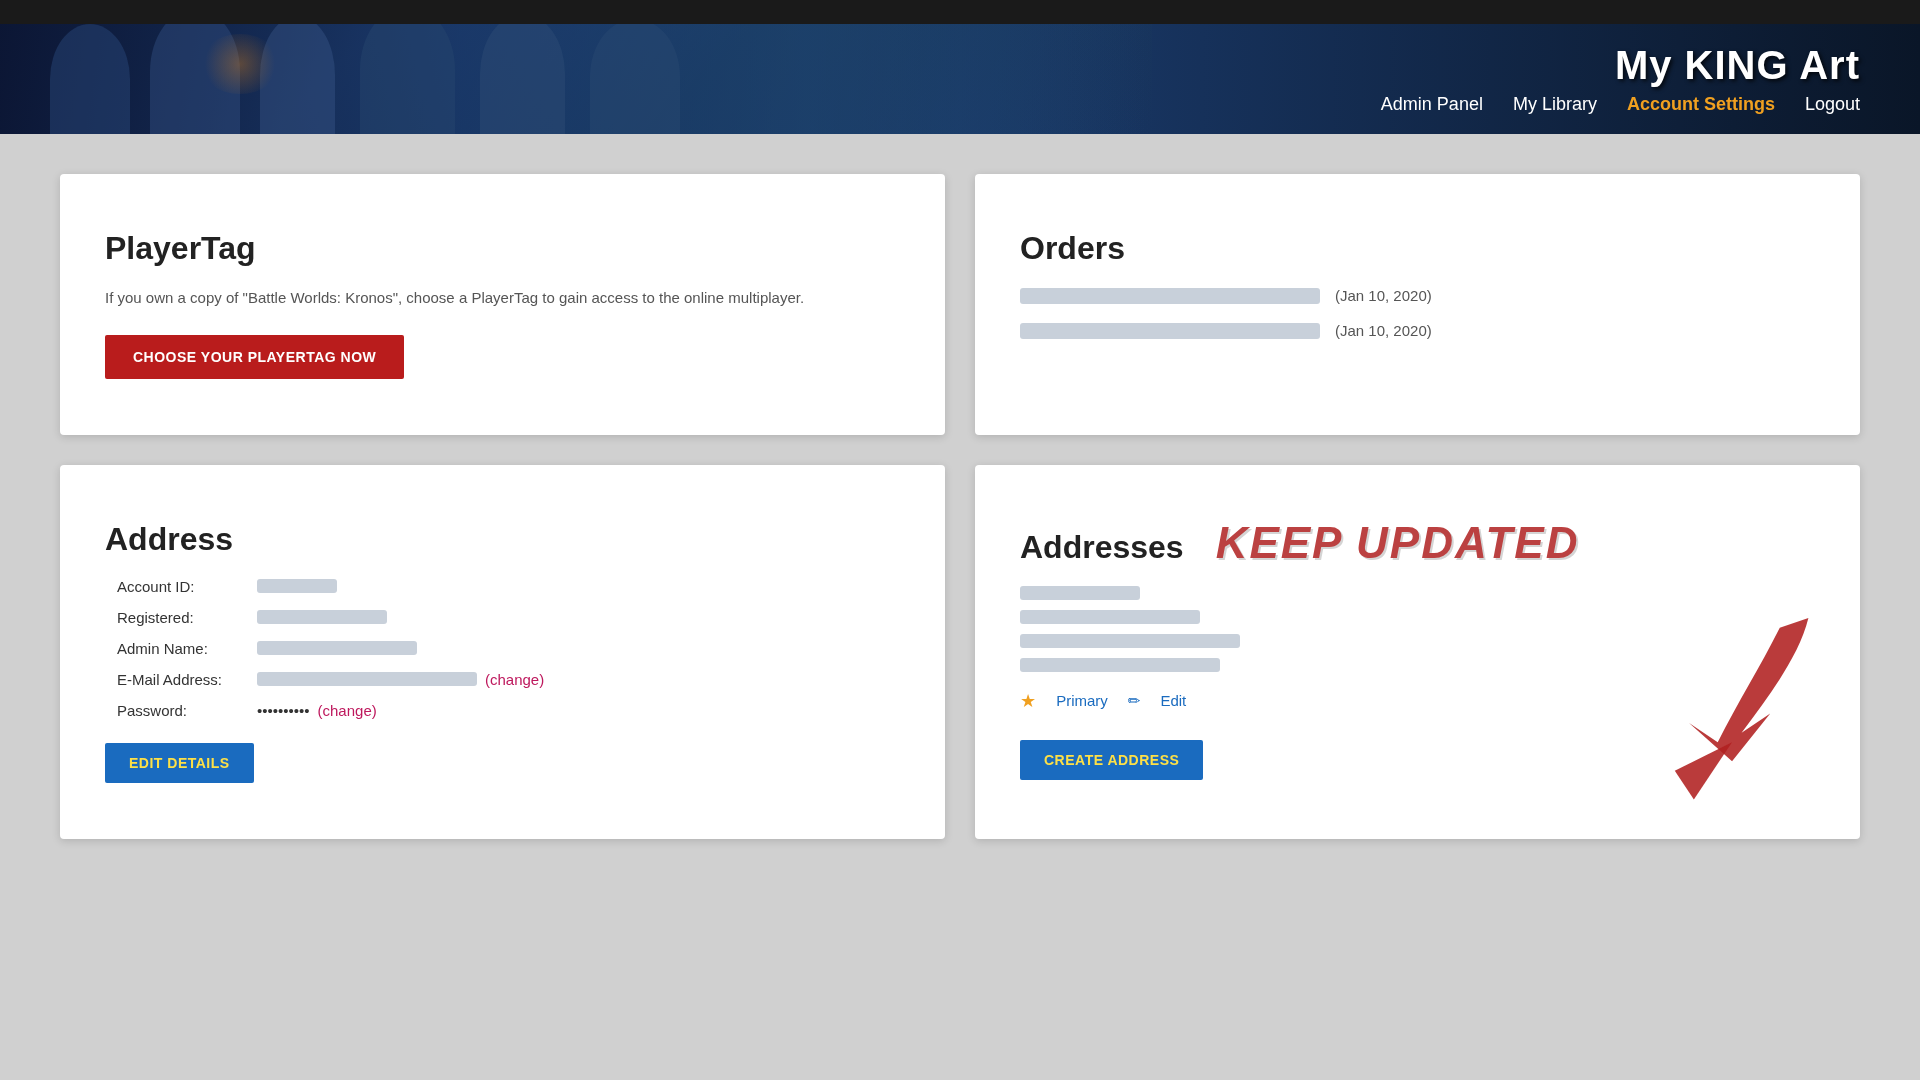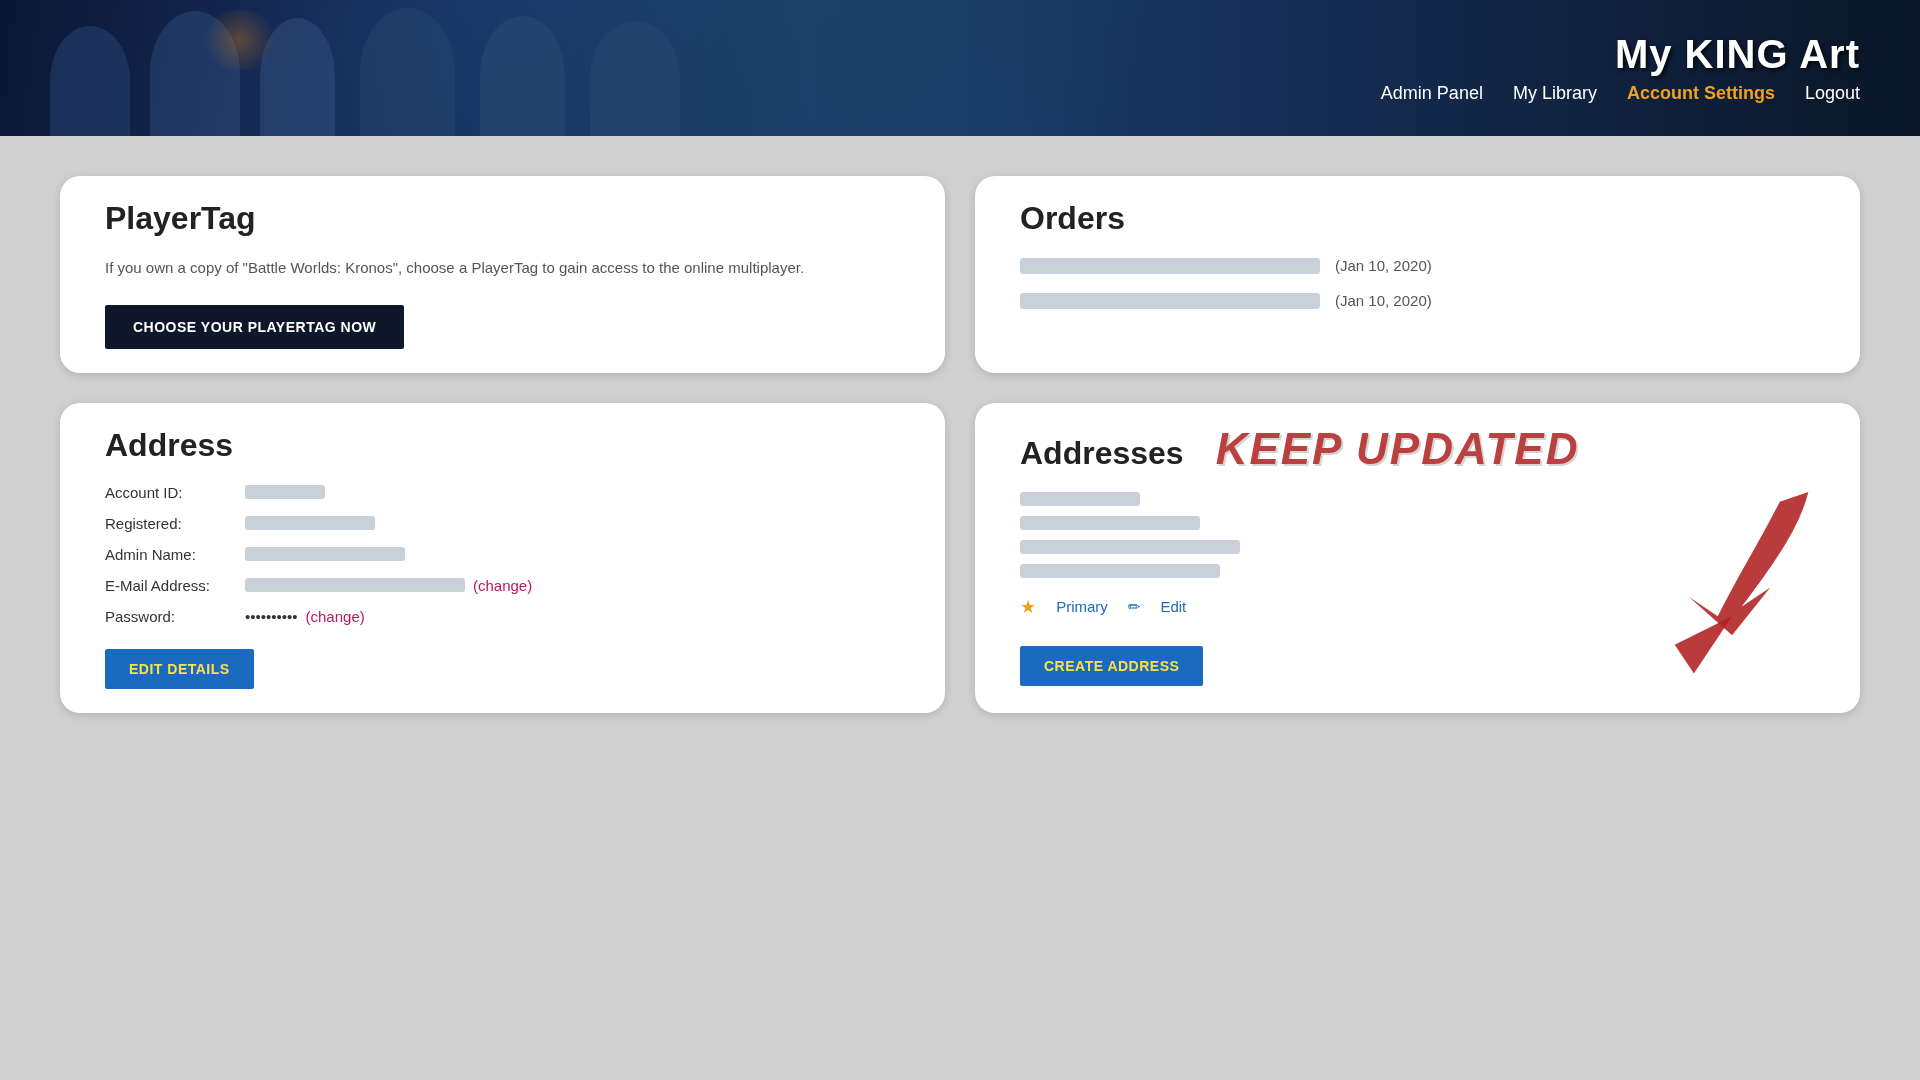--- a/index.html
+++ b/index.html
@@ -7,27 +7,28 @@
       font-family: Arial, sans-serif;
       background: #1a1a1a;
       min-height: 1080px;
       width: 1920px;
     }
 
     
     .header {
       position: relative;
       width: 1920px;
-      height: 136px;
+      height: 110px;
       background: linear-gradient(to right, #0a1628, #1a3a6b, #0a1628);
       overflow: hidden;
       display: flex;
       align-items: center;
       justify-content: flex-end;
       padding-right: 60px;
+      margin-top: 24px;
     }
     .header-bg {
       position: absolute;
       left: 0; top: 0;
       width: 60%;
       height: 100%;
       background: linear-gradient(135deg, #1a2a4a 0%, #2a4a7a 30%, #1a3a5a 60%, transparent 100%);
       overflow: hidden;
     }
     .header-right {
@@ -67,41 +68,41 @@
       min-height: 950px;
       padding: 40px 60px;
     }
     .grid {
       display: grid;
       grid-template-columns: 1fr 1fr;
       gap: 30px;
     }
     .card {
       background: #ffffff;
-      border-radius: 20px;
-      padding: 24px 45px;
+      border-radius: 4px;
+      padding: 56px 45px;
       box-shadow: 0 2px 8px rgba(0,0,0,0.15);
       position: relative;
     }
     .card-title {
       font-size: 32px;
       font-weight: bold;
       color: #222;
       margin-bottom: 20px;
     }
 
     
     .playertag-desc {
       font-size: 15px;
       color: #555;
       margin-bottom: 25px;
       line-height: 1.5;
     }
     .btn-blue {
-      background: #0f172a;
+      background: #b91c1c;
       color: #ffffff;
       border: none;
       padding: 14px 28px;
       font-size: 14px;
       font-weight: bold;
       letter-spacing: 0.5px;
       cursor: pointer;
       border-radius: 2px;
       text-transform: uppercase;
     }
@@ -126,20 +127,21 @@
       white-space: nowrap;
     }
 
     
     .detail-row {
       display: flex;
       align-items: center;
       margin-bottom: 14px;
       font-size: 15px;
       color: #333;
+      margin-left: 12px;
     }
     .detail-label {
       min-width: 140px;
       font-weight: normal;
     }
     .detail-value-blur {
       height: 14px;
       background: #c8d0da;
       border-radius: 3px;
     }

